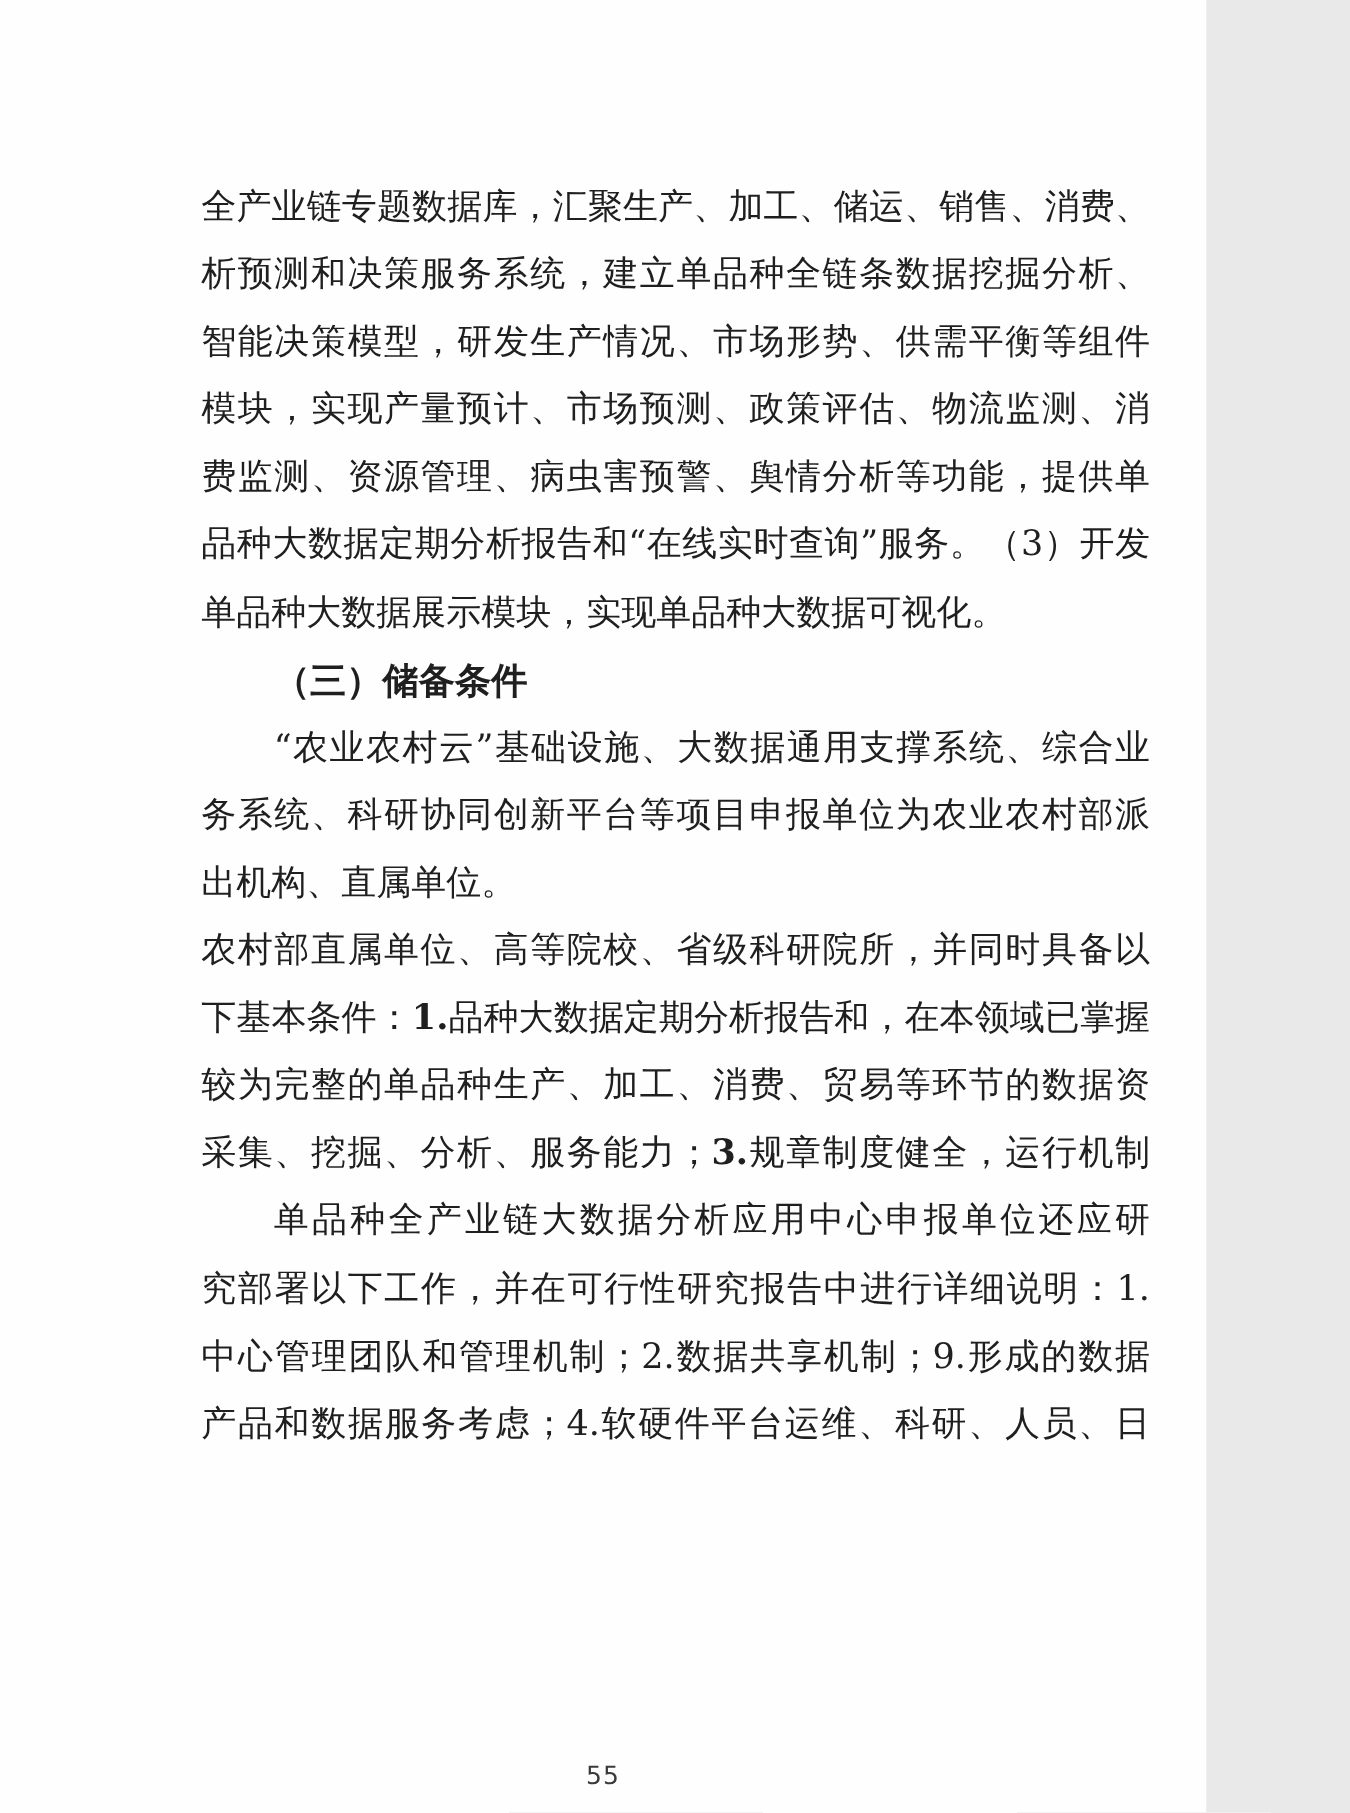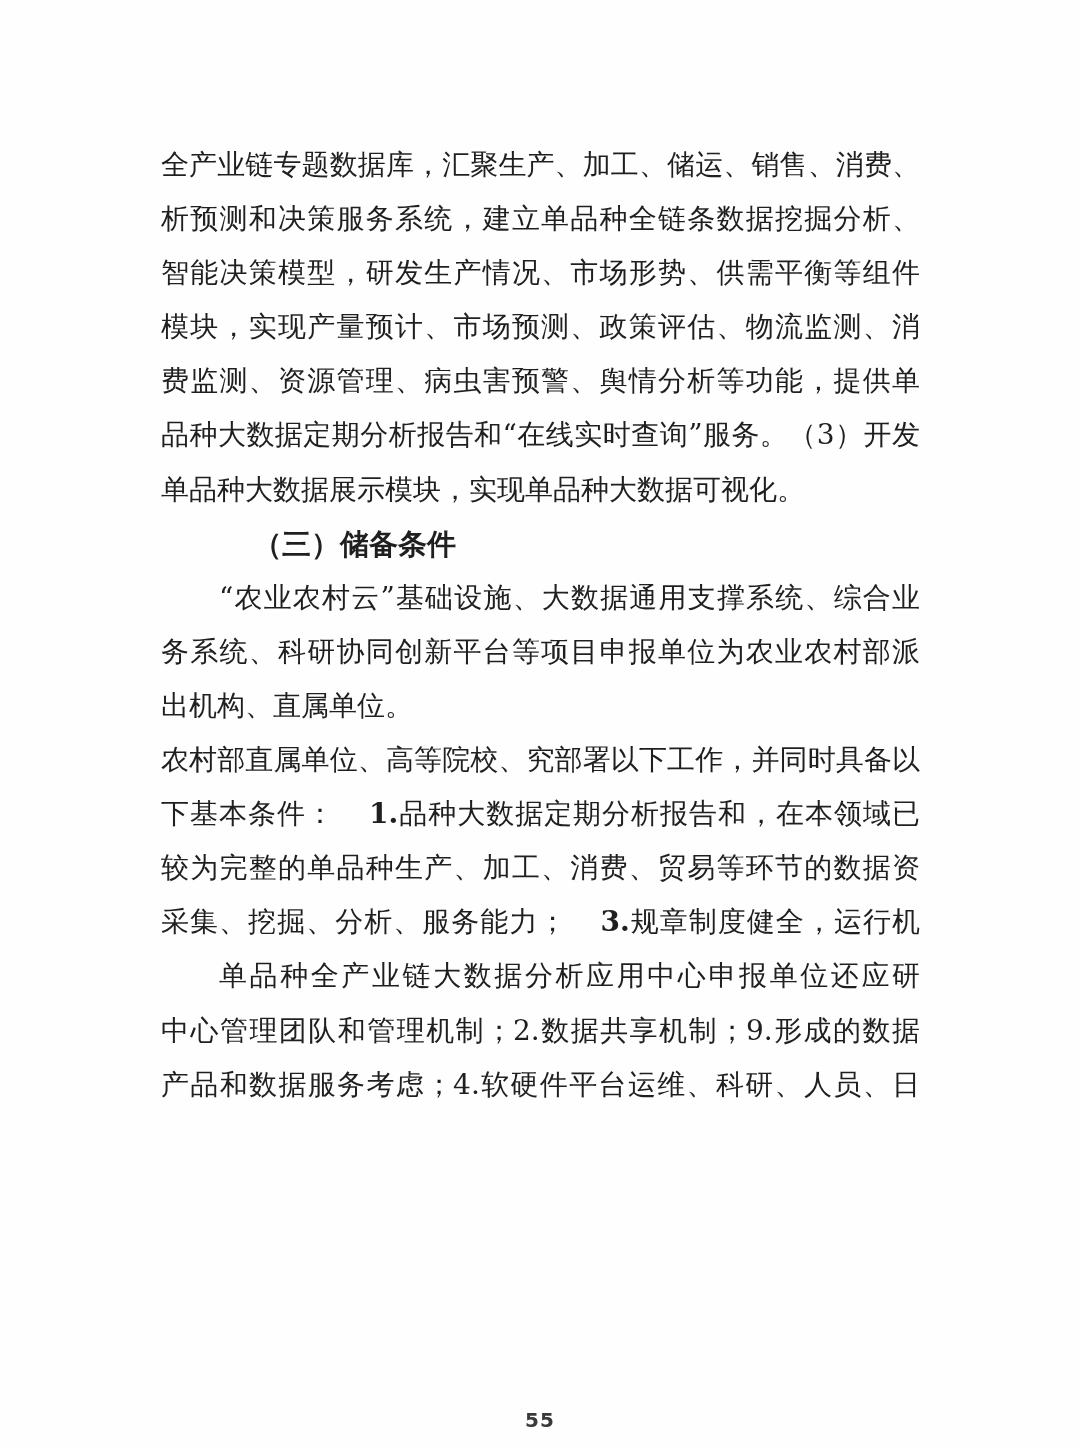--- a/index.html
+++ b/index.html
@@ -2,21 +2,21 @@
 <html style="--page-bg: #fefefe; --text-color: #1f1f1f;"><head>
 <meta charset="utf-8">
 <style>
   html, body {
     margin: 0;
     padding: 0;
     background: #e9e9e9;
   }
   .page {
     position: relative;
-    width: 1080px;
+    width: 965px;
     height: 1450px;
     background: var(--page-bg, #fefefe);
     overflow: hidden;
     font-family: "DejaVu Serif", "Liberation Serif", serif;
     color: var(--text-color, #1f1f1f);
   }
   .content {
     position: absolute;
     left: 161px;
     top: 138px;
@@ -36,53 +36,52 @@
   }
   .line.ind {
     padding-left: 58px;
   }
   .line.heading {
     font-weight: 700;
     font-size: 29px;
   }
   .b {
     font-weight: 700;
-    margin-left: 34px;
   }
   .page-number {
     position: absolute;
     left: 0;
     top: 1408px;
     width: 100%;
     text-align: center;
     font-family: "DejaVu Sans", "Liberation Sans", sans-serif;
     font-size: 20px;
     color: #3a3a3a;
     letter-spacing: 1px;
-    font-weight: bold;
   }
 </style>
 </head>
 <body>
 
 <div class="page">
   <div class="content" id="doc-content">
       <div class="line j"><span>全产业链专题数据库，汇聚生产、加工、储运、销售、消费、</span></div>
       <div class="line j"><span>析预测和决策服务系统，建立单品种全链条数据挖掘分析、</span></div>
       <div class="line j"><span>智能决策模型，研发生产情况、市场形势、供需平衡等组件</span></div>
       <div class="line j"><span>模块，实现产量预计、市场预测、政策评估、物流监测、消</span></div>
       <div class="line j"><span>费监测、资源管理、病虫害预警、舆情分析等功能，提供单</span></div>
       <div class="line j"><span>品种大数据定期分析报告和“在线实时查询”服务。（3）开发</span></div>
       <div class="line"><span>单品种大数据展示模块，实现单品种大数据可视化。</span></div>
       <div class="line ind heading"><span class="b">（三）储备条件</span></div>
       <div class="line j ind"><span>“农业农村云”基础设施、大数据通用支撑系统、综合业</span></div>
       <div class="line j"><span>务系统、科研协同创新平台等项目申报单位为农业农村部派</span></div>
       <div class="line"><span>出机构、直属单位。</span></div>
-      <div class="line j"><span>农村部直属单位、高等院校、究部署以下工作，并同时具备以</span></div>
+      <div class="line j"><span>农村部直属单位、高等院校、省级科研院所，并同时具备以</span></div>
       <div class="line j"><span>下基本条件：</span><span class="b">1.</span><span>品种大数据定期分析报告和，在本领域已掌握</span></div>
       <div class="line j"><span>较为完整的单品种生产、加工、消费、贸易等环节的数据资</span></div>
       <div class="line j"><span>采集、挖掘、分析、服务能力；</span><span class="b">3.</span><span>规章制度健全，运行机制</span></div>
       <div class="line j ind"><span>单品种全产业链大数据分析应用中心申报单位还应研</span></div>
+      <div class="line j"><span>究部署以下工作，并在可行性研究报告中进行详细说明：1.</span></div>
       <div class="line j"><span>中心管理团队和管理机制；2.数据共享机制；9.形成的数据</span></div>
       <div class="line j"><span>产品和数据服务考虑；4.软硬件平台运维、科研、人员、日</span></div>
     </div>
   <div class="page-number">55</div>
 </div>
 
 </body></html>

